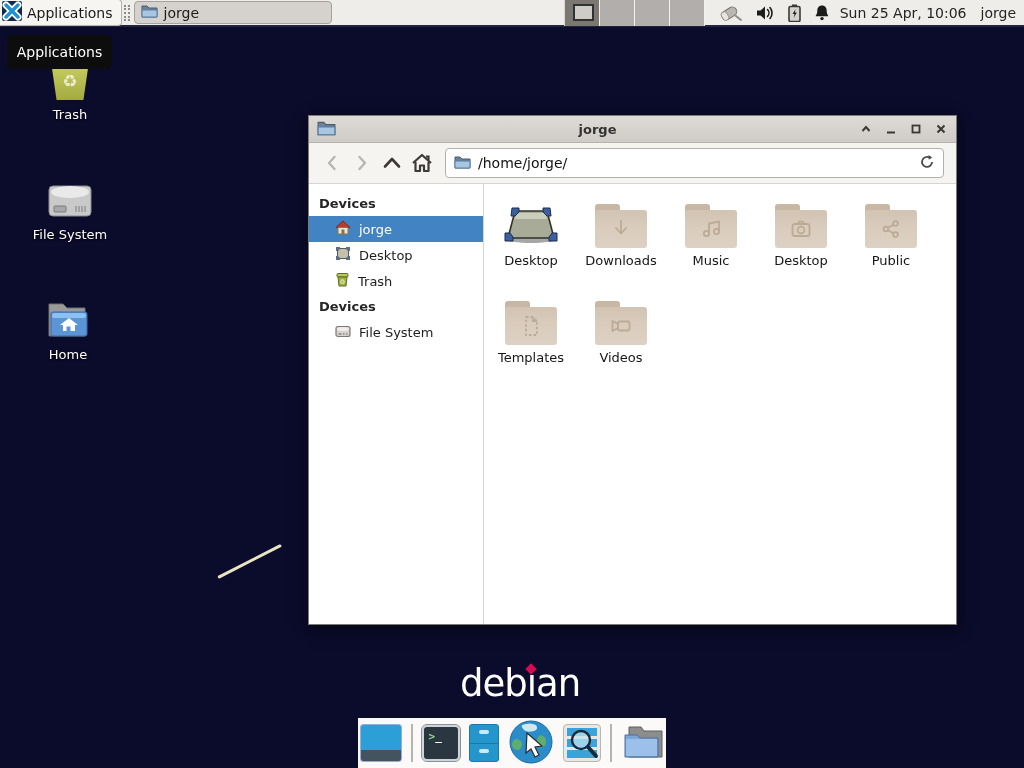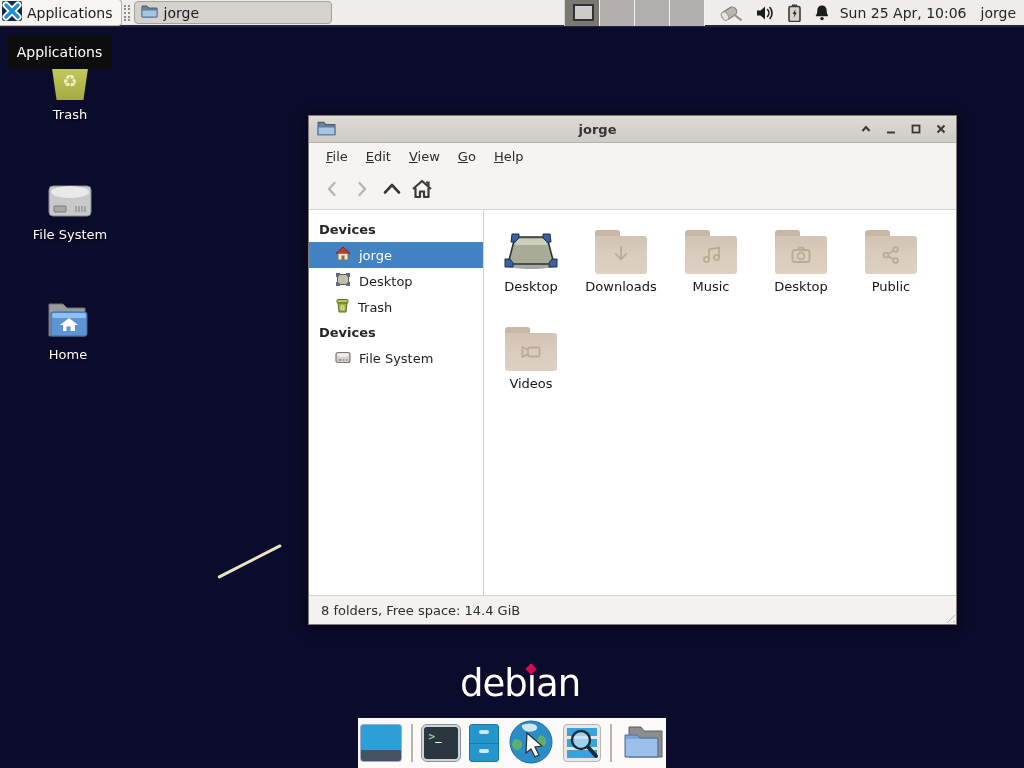--- a/index.html
+++ b/index.html
@@ -260,27 +260,20 @@
           </svg>
         </span>
       <span class="wbtn">
         <svg width="12" height="12">
             <path d="M2.5 2.5 L9.5 9.5 M9.5 2.5 L2.5 9.5" stroke="#3a3734" stroke-width="2"></path>
           </svg>
         </span>
     </div>
   </div>
 
-  <div class="menubar">
-    <span class="mitem"><u>F</u>ile</span>
-    <span class="mitem"><u>E</u>dit</span>
-    <span class="mitem"><u>V</u>iew</span>
-    <span class="mitem"><u>G</u>o</span>
-    <span class="mitem"><u>H</u>elp</span>
-  </div>
 
   <div class="toolbar">
     <span class="navbtn">
       <svg width="20" height="20">
           <path d="M12.5 4 L7 10 L12.5 16" fill="none" stroke="#b9b6b2" stroke-width="2.4" stroke-linecap="round" stroke-linejoin="round"></path>
         </svg>
       </span>
     <span class="navbtn">
       <svg width="20" height="20">
           <path d="M7.5 4 L13 10 L7.5 16" fill="none" stroke="#b9b6b2" stroke-width="2.4" stroke-linecap="round" stroke-linejoin="round"></path>
@@ -291,20 +284,35 @@
           <path d="M4 13.5 L11 6 L18 13.5" fill="none" stroke="#3c3936" stroke-width="2.6" stroke-linecap="round" stroke-linejoin="round"></path>
         </svg>
       </span>
     <span class="navbtn">
       <svg width="24" height="22" viewBox="0 0 24 22">
         <path d="M3 11 L12 3 L21 11" fill="none" stroke="#3c3936" stroke-width="2.2" stroke-linejoin="round"></path>
         <path d="M5.5 10 V19 H10 V13.5 H14 V19 H18.5 V10" fill="none" stroke="#3c3936" stroke-width="2.2" stroke-linejoin="round"></path>
         <path d="M16 4.5 h2.5 V8" fill="none" stroke="#3c3936" stroke-width="2.2"></path>
         </svg>
       </span>
+    <div class="pathbar">
+      <span>
+        <svg width="17" height="14" viewBox="0 0 17 14">
+          <path d="M1 2 h5 l2 2 h8 v9 H1 z" fill="#6d8296" stroke="#4a5c6e" stroke-width="1"></path>
+          <path d="M1 6 h15 v7 H1 z" fill="#a7c6e4" stroke="#5a7ca0" stroke-width="1"></path>
+          </svg>
+      </span>
+      <span class="ptext">/home/jorge/</span>
+      <span>
+        <svg width="16" height="16" viewBox="0 0 16 16">
+          <path d="M13 8 A5 5 0 1 1 10.5 3.6" fill="none" stroke="#4a4a4a" stroke-width="1.8"></path>
+          <path d="M9.5 1 L13.2 3.4 L9.8 5.8 z" fill="#4a4a4a"></path>
+          </svg>
+      </span>
+    </div>
   </div>
 
   <div class="wbody">
     <div class="sidebar">
       <div class="side-h">Devices</div>
       <div class="side-item sel">
         <span>
           <svg width="16" height="15" viewBox="0 0 16 15">
             <path d="M8 1 L15 7.5 H1 z" fill="#c0392b" stroke="#7e241b" stroke-width="1"></path>
             <rect x="3" y="7.5" width="10" height="6.5" fill="#efe6d2" stroke="#8a7252" stroke-width="1"></rect>
@@ -409,35 +417,43 @@
             <path d="M10 11.8 l5.5 -3 M10 14.2 l5.5 3"></path>
               </svg>
         </div>
           </div>
         <div class="lbl">Public</div>
       </div>
       <div class="ftile">
         <div class="ficon">
             <div class="tab"></div>
             <div class="fbody">
+          <svg width="26" height="26" viewBox="0 0 26 26" fill="none" stroke="#bcab94" stroke-width="1.8">
+            <path d="M8 4 h7 l4 4 v14 h-11 z" stroke-dasharray="2.4 2.2"></path>
+                <path d="M15 4 v4 h4"></path>
+              </svg>
+        </div>
+          </div>
+        <div class="lbl">Templates</div>
+      </div>
+      <div class="ftile">
+        <div class="ficon">
+            <div class="tab"></div>
+            <div class="fbody">
           <svg width="26" height="26" viewBox="0 0 26 26" fill="none" stroke="#bcab94" stroke-width="1.8" stroke-linejoin="round">
             <rect x="10" y="8.5" width="11.5" height="9" rx="1.5"></rect>
             <path d="M10 11 L4.5 8 v10 L10 15"></path>
               </svg>
         </div>
           </div>
         <div class="lbl">Videos</div>
       </div>
     </div>
   </div>
 
-  <div class="statusbar">
-    <span>8 folders, Free space: 14.4 GiB</span>
-    <div class="grip"></div>
-  </div>
 </div>
 
 <div class="debian"><span>deb</span><span class="iwrap"><span>ı</span></span><span>an</span></div>
 
 <div class="dock">
   <div class="ditem">
     <div class="ic-showdesk">
         <div class="t"></div>
         <div class="b"></div>
       </div>

